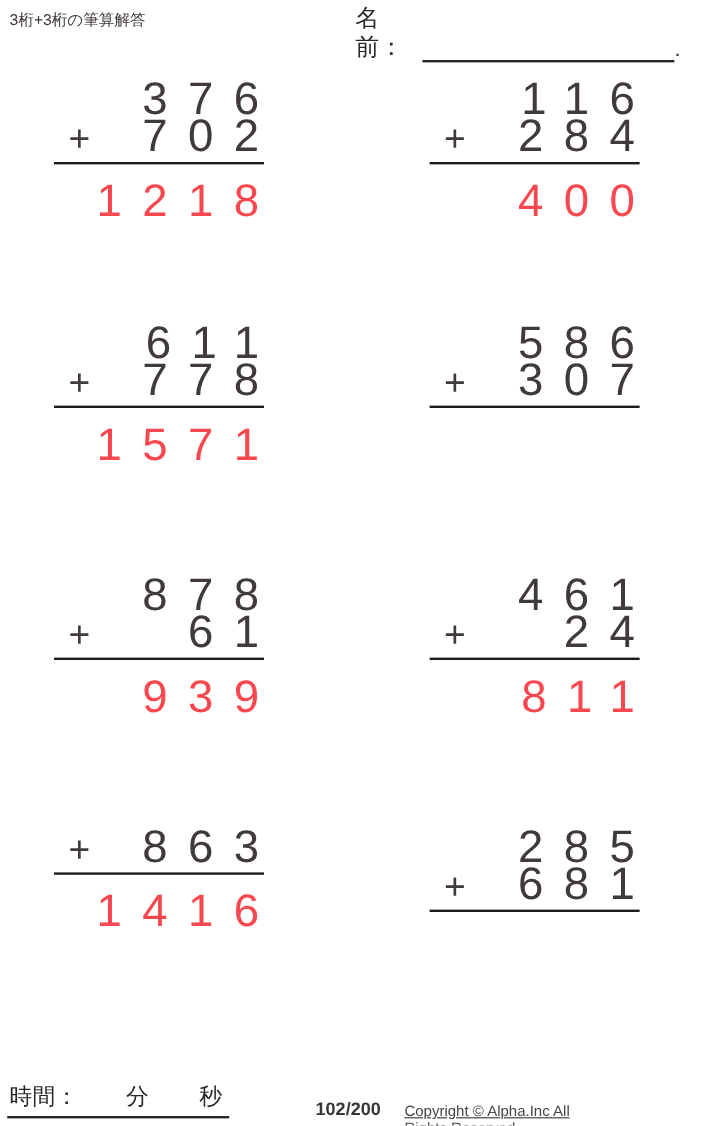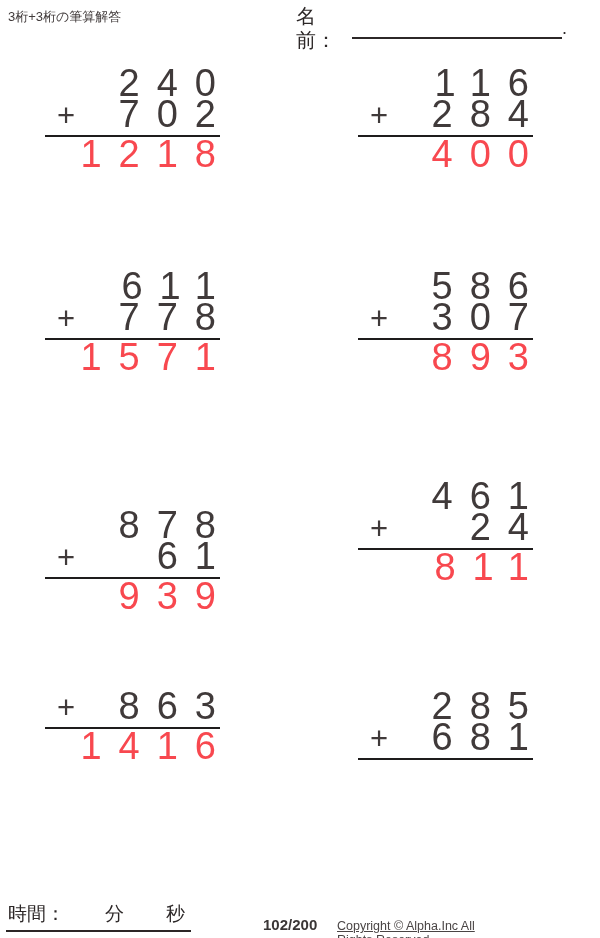--- a/index.html
+++ b/index.html
@@ -2,34 +2,34 @@
 <html style="--answer-red: #f8484f;"><head>
 <meta charset="utf-8">
 <style>
   * { margin:0; padding:0; box-sizing:border-box; }
   html,body { width:600px; height:938px; background:#ffffff; overflow:hidden;
               font-family:"Liberation Sans","DejaVu Sans",sans-serif; }
   #page { position:relative; width:492px; height:938px; background:#fff; }
 
   
   .sheet-title { position:absolute; left:8px; top:8px; font-size:13px; color:#403a3a; }
-  .name-block { position:absolute; left:296px; top:4px; display:flex; align-items:center; }
+  .name-block { position:absolute; left:296px; top:4px; display:flex; align-items:flex-end; }
   .name-label { font-size:20px; color:#2c2727; line-height:24px; }
   .name-line { width:226px; height:22px; border-bottom:2px solid #2c2727; }
   .name-period { font-size:18px; color:#2c2727; line-height:22px; }
 
   
   .problem { position:absolute; width:175px; }
   .num-row { height:31px; line-height:31px; text-align:right; padding-right:4px;
              font-size:38px; color:#403a3a; white-space:nowrap; }
   .num-row .num { letter-spacing:17px; margin-right:-17px; }
   .addend2 { position:relative; }
   .plus { position:absolute; left:12px; top:1px; font-size:31px; color:#403a3a; letter-spacing:0; }
   .rule { border-top:2px solid #1e1c1c; margin-top:5px; }
-  .answer { margin-top:2px; color:var(--answer-red,#f8484f); }
+  .answer { margin-top:16px; color:var(--answer-red,#f8484f); }
 
   
   .time-block { position:absolute; left:6px; top:901px; display:flex; align-items:flex-end;
                 border-bottom:2px solid #2c2727; padding:0 6px 3px 2px; font-size:19px; color:#2c2727; }
   .time-minutes { margin-left:40px; }
   .time-seconds { margin-left:42px; }
   .page-number { position:absolute; left:263px; top:916px; font-size:15px; color:#3a3636;font-weight:bold; }
   .copyright { position:absolute; left:337px; top:919px; font-size:12.5px; color:#4a4545;text-decoration:underline; }
 </style>
 </head>
@@ -39,21 +39,21 @@
 
   <div class="sheet-title">3桁+3桁の筆算解答</div>
 
   <div class="name-block">
     <span class="name-label">名前：</span>
     <span class="name-line"></span>
     <span class="name-period">.</span>
   </div>
 
   <div class="problem" style="left:45px;top:68px">
-    <div class="num-row"><span class="num">240</span></div>
+    <div class="num-row"><span class="num">376</span></div>
     <div class="num-row addend2">
       <span class="plus">+</span>
       <span class="num">702</span>
     </div>
     <div class="rule"></div>
     <div class="num-row answer"><span class="num">1218</span></div>
   </div>
 
   <div class="problem" style="left:358px;top:68px">
     <div class="num-row"><span class="num">116</span></div>
@@ -75,24 +75,23 @@
     <div class="num-row answer"><span class="num">1571</span></div>
   </div>
 
   <div class="problem" style="left:358px;top:271px">
     <div class="num-row"><span class="num">586</span></div>
     <div class="num-row addend2">
       <span class="plus">+</span>
       <span class="num">307</span>
     </div>
     <div class="rule"></div>
-    <div class="num-row answer"><span class="num">893</span></div>
   </div>
 
-  <div class="problem" style="left:45px;top:510px">
+  <div class="problem" style="left:45px;top:481px">
     <div class="num-row"><span class="num">878</span></div>
     <div class="num-row addend2">
       <span class="plus">+</span>
       <span class="num">61</span>
     </div>
     <div class="rule"></div>
     <div class="num-row answer"><span class="num">939</span></div>
   </div>
 
   <div class="problem" style="left:358px;top:481px">

